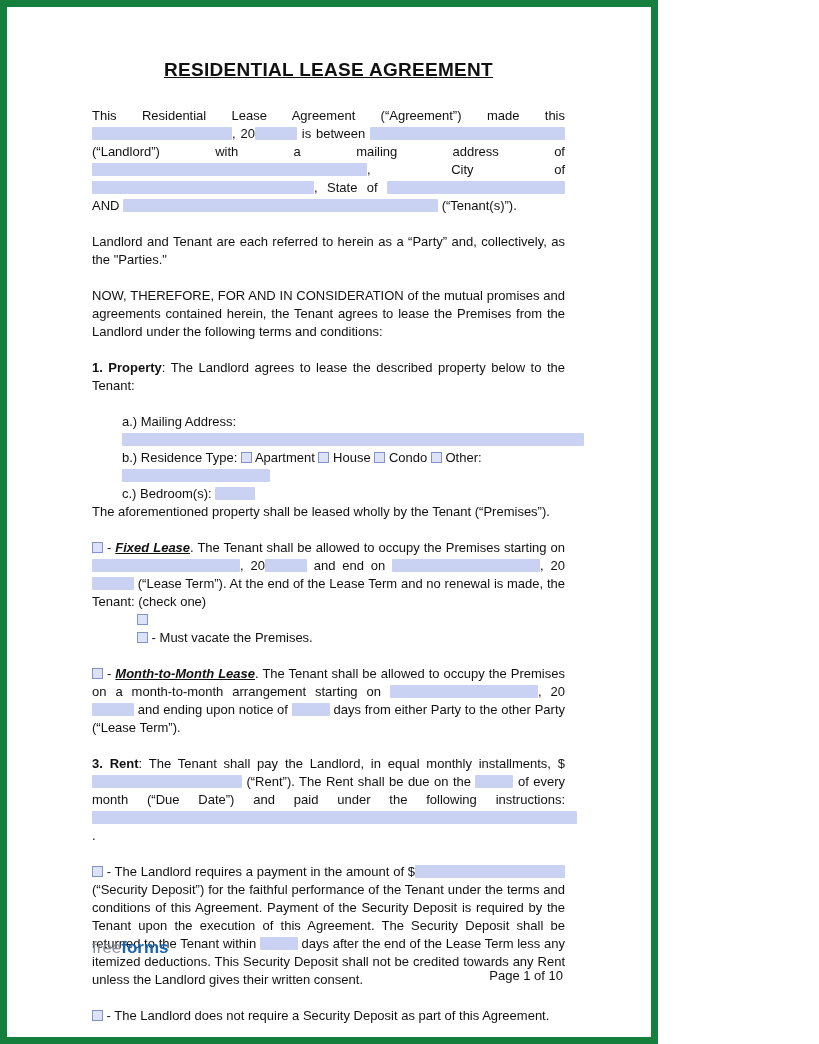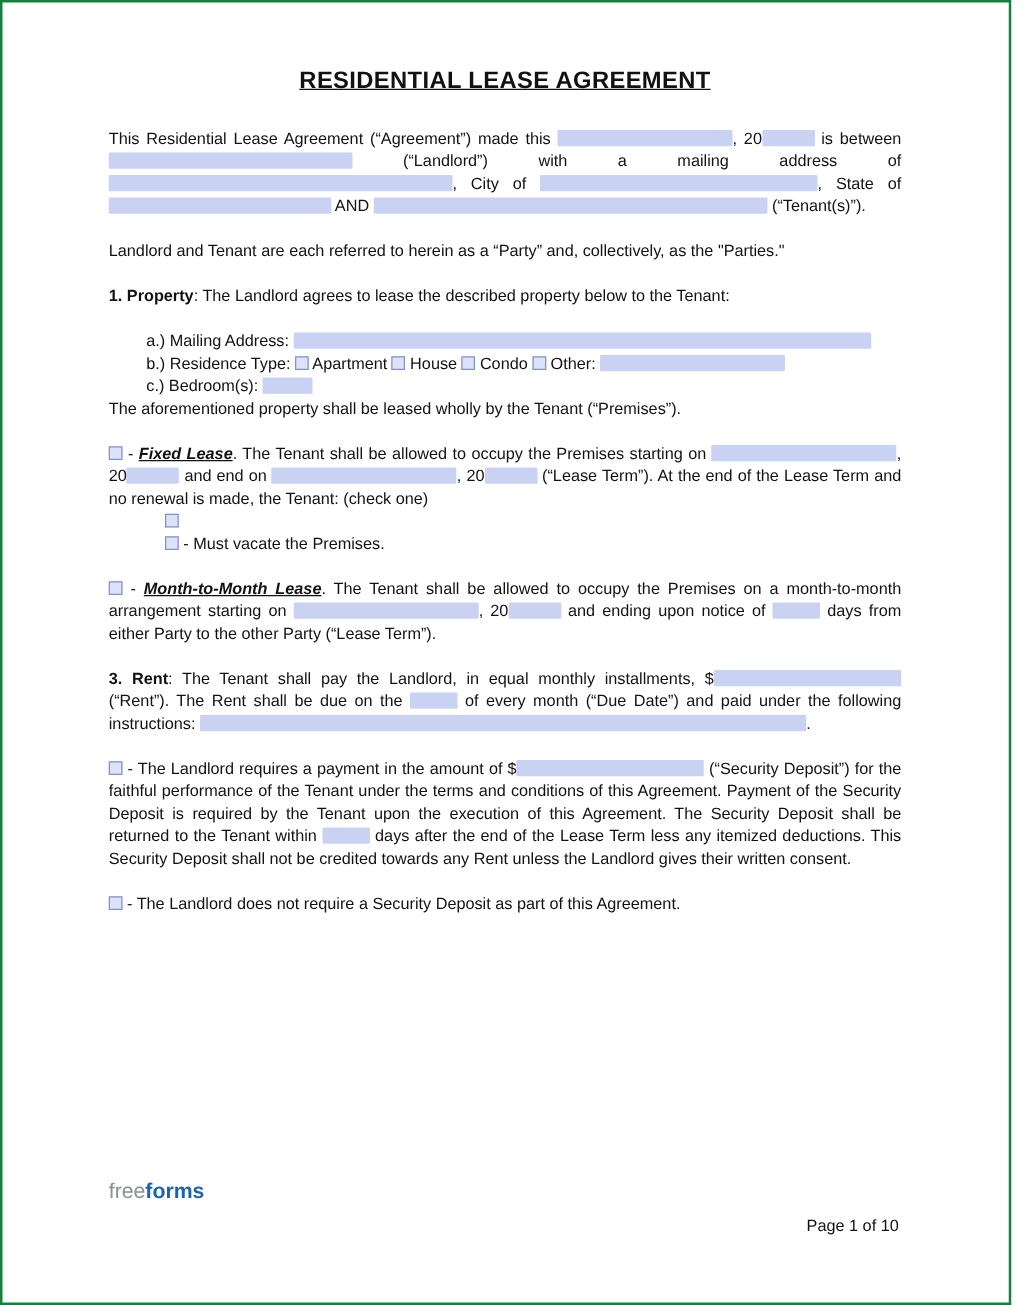--- a/index.html
+++ b/index.html
@@ -1,21 +1,21 @@
 <!DOCTYPE html>
 <html><head>
 <meta charset="utf-8">
 <style>
   * { box-sizing: border-box; }
   html, body { margin: 0; padding: 0; background: #ffffff; }
   .page {
-    width: 809px;
+    width: 658px;
     height: 1044px;
     background: #ffffff;
-    border: 2px solid #15803d;
+    border: 7px solid #15803d;
     position: relative;
     font-family: "Liberation Sans", sans-serif;
     font-size: 13px;
     line-height: 18px;
     color: #111111;
     overflow: hidden;
   }
   .content {
     position: absolute;
     top: 52px;
@@ -73,20 +73,21 @@
 </style>
 </head>
 <body>
 
 <div class="page">
   <div class="content">
     <div class="doc-title">RESIDENTIAL LEASE AGREEMENT</div>
     <div>
         <div class="block para"><span class="run text">This Residential Lease Agreement (“Agreement”) made this </span><span class="blank-field" style="width: 140px;"></span><span class="run text">, 20</span><span class="blank-field" style="width: 42px;"></span><span class="run text"> is between </span><span class="blank-field" style="width: 195px;"></span><span class="run text"> (“Landlord”) with a mailing address of </span><span class="blank-field" style="width: 275px;"></span><span class="run text">, City of </span><span class="blank-field" style="width: 222px;"></span><span class="run text">, State of </span><span class="blank-field" style="width: 178px;"></span><span class="run text"> AND </span><span class="blank-field" style="width: 315px;"></span><span class="run text"> (“Tenant(s)”).</span></div>
         <div class="block para"><span class="run text">Landlord and Tenant are each referred to herein as a “Party” and, collectively, as the "Parties."</span></div>
+        <div class="block para"><span class="run text">NOW, THEREFORE, FOR AND IN CONSIDERATION of the mutual promises and agreements contained herein, the Tenant agrees to lease the Premises from the Landlord under the following terms and conditions:</span></div>
         <div class="block para"><span class="run bold">1. Property</span><span class="run text">: The Landlord agrees to lease the described property below to the Tenant:</span></div>
         <div class="block list tight"><span class="run text">a.) Mailing Address: </span><span class="blank-field" style="width: 462px;"></span></div>
         <div class="block list tight"><span class="run text">b.) Residence Type: </span><span class="checkbox"></span><span class="run text"> Apartment </span><span class="checkbox"></span><span class="run text"> House </span><span class="checkbox"></span><span class="run text"> Condo </span><span class="checkbox"></span><span class="run text"> Other: </span><span class="blank-field" style="width: 148px;"></span></div>
         <div class="block list tight"><span class="run text">c.) Bedroom(s): </span><span class="blank-field" style="width: 40px;"></span></div>
         <div class="block para"><span class="run text">The aforementioned property shall be leased wholly by the Tenant (“Premises”).</span></div>
         <div class="block para tight"><span class="checkbox"></span><span class="run text"> - </span><span class="run emph">Fixed Lease</span><span class="run text">. The Tenant shall be allowed to occupy the Premises starting on </span><span class="blank-field" style="width: 148px;"></span><span class="run text">, 20</span><span class="blank-field" style="width: 42px;"></span><span class="run text"> and end on </span><span class="blank-field" style="width: 148px;"></span><span class="run text">, 20</span><span class="blank-field" style="width: 42px;"></span><span class="run text"> (“Lease Term”). At the end of the Lease Term and no renewal is made, the Tenant: (check one)</span></div>
         <div class="block sub tight"><span class="checkbox"></span></div>
         <div class="block sub"><span class="checkbox"></span><span class="run text"> - Must vacate the Premises.</span></div>
         <div class="block para"><span class="checkbox"></span><span class="run text"> - </span><span class="run emph">Month-to-Month Lease</span><span class="run text">. The Tenant shall be allowed to occupy the Premises on a month-to-month arrangement starting on </span><span class="blank-field" style="width: 148px;"></span><span class="run text">, 20</span><span class="blank-field" style="width: 42px;"></span><span class="run text"> and ending upon notice of </span><span class="blank-field" style="width: 38px;"></span><span class="run text"> days from either Party to the other Party (“Lease Term”).</span></div>
         <div class="block para"><span class="run bold">3. Rent</span><span class="run text">: The Tenant shall pay the Landlord, in equal monthly installments, $</span><span class="blank-field" style="width: 150px;"></span><span class="run text"> (“Rent”). The Rent shall be due on the </span><span class="blank-field" style="width: 38px;"></span><span class="run text"> of every month (“Due Date”) and paid under the following instructions: </span><span class="blank-field" style="width: 485px;"></span><span class="run text">.</span></div>

